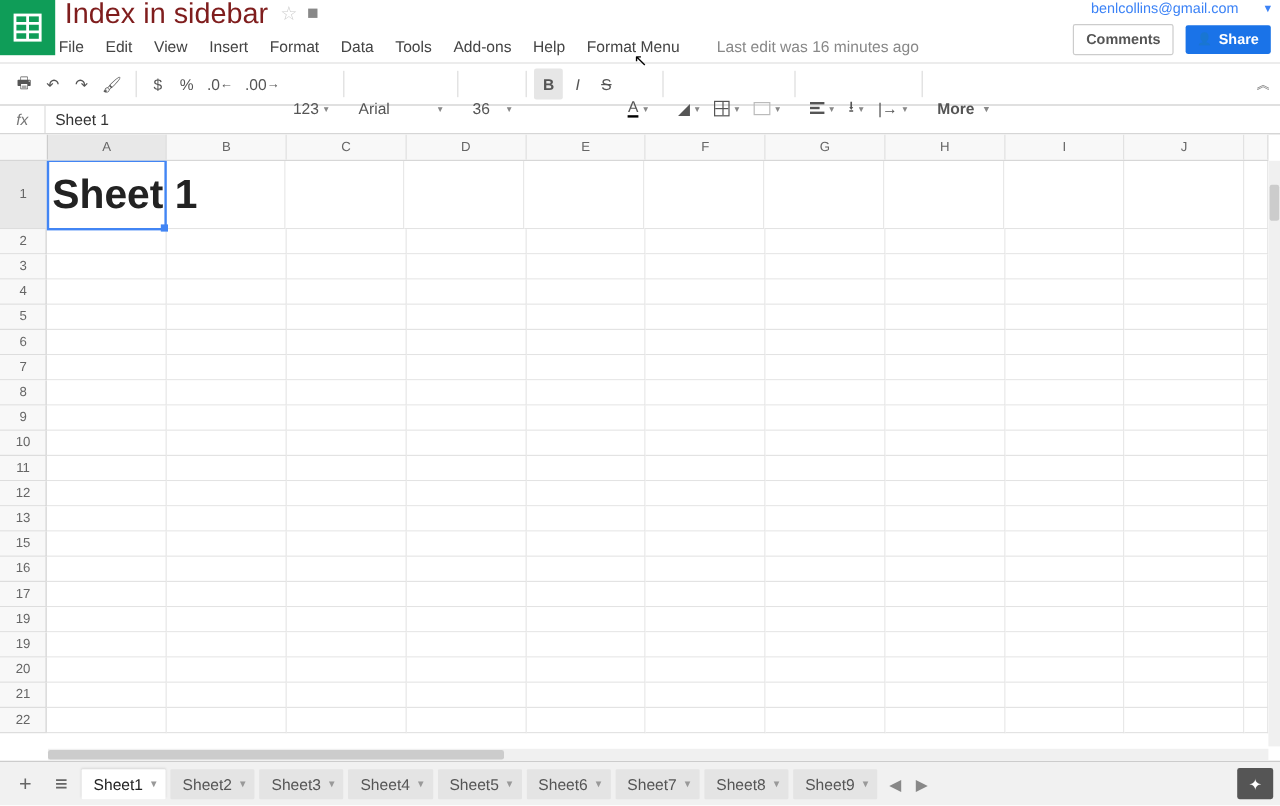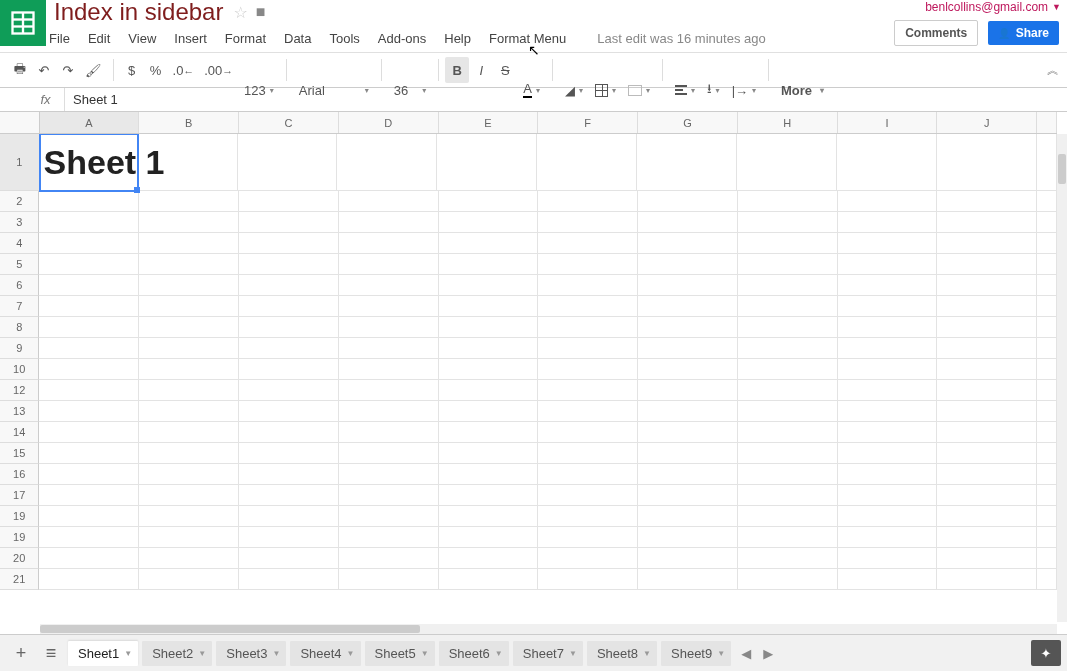--- a/index.html
+++ b/index.html
@@ -5,21 +5,21 @@
 * { margin:0; padding:0; box-sizing:border-box; }
 body { font-family:Arial,sans-serif; font-size:13px; color:#333; background:#fff; width:1067px; height:672px; overflow:hidden; position:relative; }
 
 
 .titlebar { height:24px; display:flex; align-items:center; padding-left:54px; }
 .logo { position:absolute; left:0; top:0; width:46px; height:46px; background:#0F9D58; display:flex; align-items:center; justify-content:center; }
 .logo svg { width:28px; height:28px; }
 .doc-title { font-size:24px; color:#7f1d1d; margin-right:10px; }
 .star { color:#ccc; font-size:16px; margin-right:8px; cursor:pointer; }
 .folder { color:#888; font-size:16px; cursor:pointer; }
-.account-area { position:absolute; right:6px; top:0; display:flex; align-items:center; gap:4px; color:#be185d; font-size:12px; }
+.account-area { position:absolute; right:6px; top:0; display:flex; align-items:center; gap:20px; color:#3b82f6; font-size:12px; }
 .account-area .caret { font-size:9px; }
 
 
 .menubar { height:28px; display:flex; align-items:center; padding-left:40px; gap:0; }
 .menubar .menu-item { padding:4px 9px; color:#444; cursor:pointer; white-space:nowrap; }
 .last-edit { margin-left:22px; color:#888; cursor:pointer; }
 
 .top-right-buttons { position:absolute; right:8px; top:20px; display:flex; gap:10px; align-items:center; }
 .comments-btn { border:1px solid #ccc; background:#fff; padding:5px 10px; border-radius:2px; font-weight:bold; color:#555; cursor:pointer; font-size:12px; }
 .share-btn { background:#1a73e8; color:#fff; padding:5px 10px; border:none; border-radius:2px; font-weight:bold; cursor:pointer; font-size:12px; display:flex; align-items:center; gap:5px; }
@@ -30,21 +30,21 @@
 .toolbar .sep { width:1px; height:22px; background:#ddd; margin:0 6px; }
 .tb-btn { min-width:24px; height:26px; display:inline-flex; align-items:center; justify-content:center; padding:0 5px; cursor:pointer; color:#555; font-size:13px; border-radius:2px; }
 .tb-btn.active { background:#e6e6e6; }
 .tb-dd { display:inline-flex; align-items:center; gap:4px; padding:0 6px; height:26px; cursor:pointer; color:#555;margin-top:40px; }
 .tb-dd .caret { font-size:8px; color:#888; }
 .font-select { width:82px; }
 .more-btn { font-weight:bold; }
 .collapse { margin-left:auto; color:#888; cursor:pointer; font-size:12px; }
 
 
-.formula-bar { height:24px; border-bottom:1px solid #ccc; display:flex; align-items:center;padding-left:27px; }
+.formula-bar { height:24px; border-bottom:1px solid #ccc; display:flex; align-items:center; }
 .fx { width:38px; text-align:center; font-style:italic; color:#777; border-right:1px solid #ddd; height:100%; display:flex; align-items:center; justify-content:center; }
 .formula-input { flex:1; padding:0 8px; color:#333; }
 
 
 .grid-area { position:relative; height:522px; overflow:hidden; }
 .col-headers { display:flex; height:22px; position:absolute; top:0; left:0; right:10px; background:#f8f8f8; border-bottom:1px solid #ccc; }
 .corner { width:40px; border-right:1px solid #ccc; background:#f8f8f8; }
 .col-h { width:101px; text-align:center; font-size:11px; color:#666; border-right:1px solid #ddd; display:flex; align-items:center; justify-content:center; background:#f8f8f8; }
 .col-h.sel { background:#e8e8e8; }
 .rows { position:absolute; top:22px; left:0; right:10px; bottom:12px; overflow:hidden; }
@@ -353,20 +353,34 @@
         <div class="cell"></div>
         <div class="cell"></div>
         <div class="cell"></div>
         <div class="cell"></div>
         <div class="cell"></div>
         <div class="cell"></div>
         <div class="cell"></div>
         <div class="cell" style="width: 20px;"></div>
       </div>
       <div class="row">
+        <div class="row-h">11</div>
+        <div class="cell"></div>
+        <div class="cell"></div>
+        <div class="cell"></div>
+        <div class="cell"></div>
+        <div class="cell"></div>
+        <div class="cell"></div>
+        <div class="cell"></div>
+        <div class="cell"></div>
+        <div class="cell"></div>
+        <div class="cell"></div>
+        <div class="cell" style="width: 20px;"></div>
+      </div>
+      <div class="row">
         <div class="row-h">12</div>
         <div class="cell"></div>
         <div class="cell"></div>
         <div class="cell"></div>
         <div class="cell"></div>
         <div class="cell"></div>
         <div class="cell"></div>
         <div class="cell"></div>
         <div class="cell"></div>
         <div class="cell"></div>
@@ -381,34 +395,20 @@
         <div class="cell"></div>
         <div class="cell"></div>
         <div class="cell"></div>
         <div class="cell"></div>
         <div class="cell"></div>
         <div class="cell"></div>
         <div class="cell"></div>
         <div class="cell" style="width: 20px;"></div>
       </div>
       <div class="row">
-        <div class="row-h">14</div>
-        <div class="cell"></div>
-        <div class="cell"></div>
-        <div class="cell"></div>
-        <div class="cell"></div>
-        <div class="cell"></div>
-        <div class="cell"></div>
-        <div class="cell"></div>
-        <div class="cell"></div>
-        <div class="cell"></div>
-        <div class="cell"></div>
-        <div class="cell" style="width: 20px;"></div>
-      </div>
-      <div class="row">
         <div class="row-h">15</div>
         <div class="cell"></div>
         <div class="cell"></div>
         <div class="cell"></div>
         <div class="cell"></div>
         <div class="cell"></div>
         <div class="cell"></div>
         <div class="cell"></div>
         <div class="cell"></div>
         <div class="cell"></div>
@@ -480,20 +480,34 @@
         <div class="cell"></div>
         <div class="cell"></div>
         <div class="cell"></div>
         <div class="cell"></div>
         <div class="cell"></div>
         <div class="cell"></div>
         <div class="cell" style="width: 20px;"></div>
       </div>
       <div class="row">
         <div class="row-h">21</div>
+        <div class="cell"></div>
+        <div class="cell"></div>
+        <div class="cell"></div>
+        <div class="cell"></div>
+        <div class="cell"></div>
+        <div class="cell"></div>
+        <div class="cell"></div>
+        <div class="cell"></div>
+        <div class="cell"></div>
+        <div class="cell"></div>
+        <div class="cell" style="width: 20px;"></div>
+      </div>
+      <div class="row">
+        <div class="row-h">22</div>
         <div class="cell"></div>
         <div class="cell"></div>
         <div class="cell"></div>
         <div class="cell"></div>
         <div class="cell"></div>
         <div class="cell"></div>
         <div class="cell"></div>
         <div class="cell"></div>
         <div class="cell"></div>
         <div class="cell"></div>

